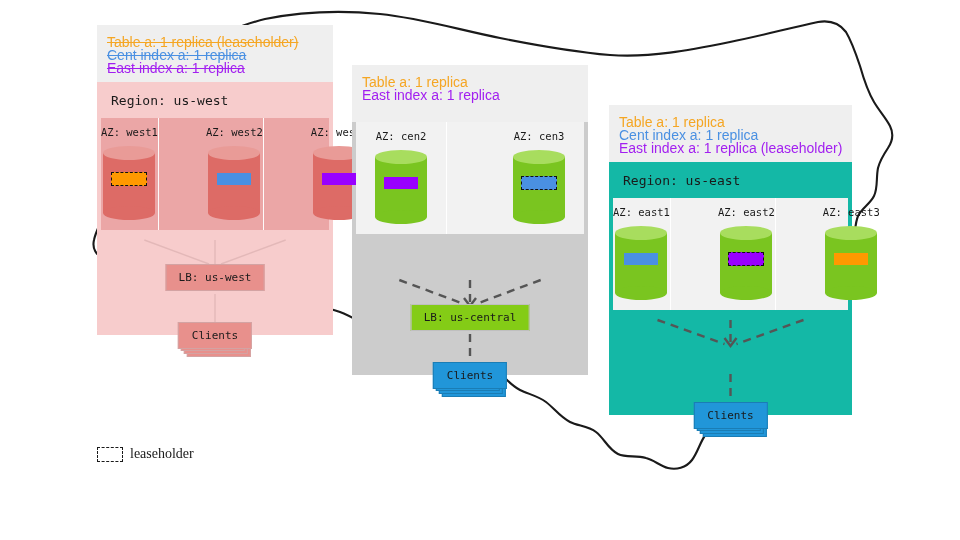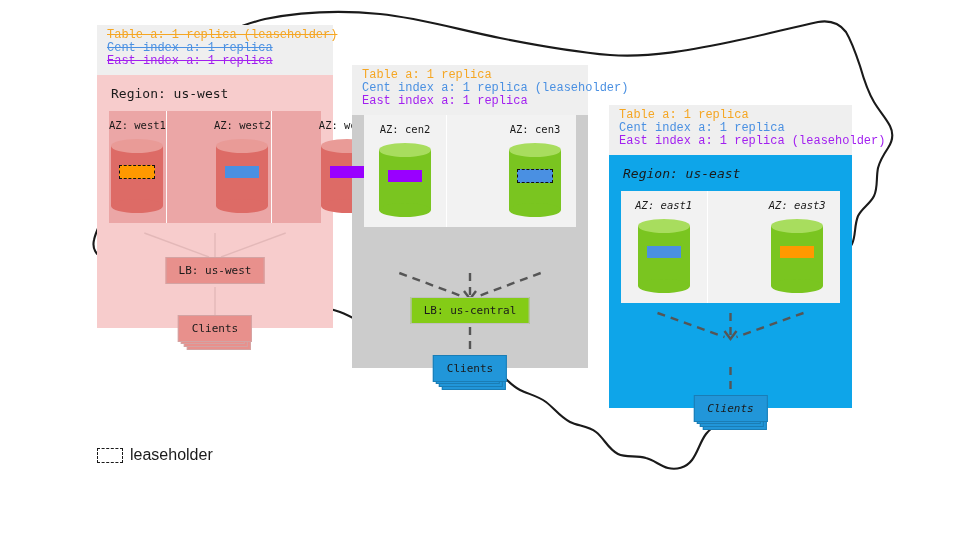--- a/index.html
+++ b/index.html
@@ -6,35 +6,35 @@
   body{
     width:960px;height:540px;position:relative;overflow:hidden;
     background:#ffffff;
     font-family:"DejaVu Sans Mono","Liberation Mono",monospace;
   }
   #map-layer{position:absolute;left:0;top:0;width:960px;height:540px;}
 
   
   .region-panel{position:absolute;}
   .panel-header{
-    padding:4px 10px 6px 10px;
-    font-size:12px;line-height:13px;
-    font-family:Liberation Mono, monospace;
+    padding:11px 10px 6px 10px;
+    font-size:14px;line-height:13px;
+    font-family:Liberation Sans, sans-serif;
     white-space:nowrap;
   }
   .panel-body{padding:0;position:relative;}
   .region-title{
     font-size:13px;color:#1a1a1a;padding:11px 0 10px 14px;
     font-family:"DejaVu Sans Mono","Liberation Mono",monospace;
   }
   .legend-line{display:block;}
   .legend-line.struck{text-decoration:line-through;}
 
   
-  .az-strip{display:flex;margin:0 12px;}
+  .az-strip{display:flex;margin:0 4px;}
   .az-box{
     flex:1;display:flex;flex-direction:column;align-items:center;
     padding:8px 0 10px 0;position:relative;
   }
   .az-box + .az-box{border-left:1px solid rgba(255,255,255,.95);padding-left:47px;}
   .az-label{font-size:10.5px;color:#1a1a1a;margin-bottom:8px;white-space:nowrap;}
 
   
   .cyl{position:relative;width:52px;height:74px;}
   .cyl .body{position:absolute;left:0;top:7px;width:52px;height:60px;}
@@ -61,22 +61,22 @@
   .clients-sh{position:absolute;z-index:1;}
 
   
   #lease-legend{
     position:absolute;left:97px;top:446px;display:flex;align-items:center;gap:7px;
   }
   #lease-legend .swatch{
     width:24px;height:13px;border:1.6px dashed #1a1a1a;background:transparent;
   }
   #lease-legend .lbl{
-    font-size:16px;color:#1a1a1a;
-    font-family:Liberation Sans, sans-serif;
+    font-size:14px;color:#1a1a1a;
+    font-family:Liberation Serif, serif;
   }
 </style>
 </head>
 <body>
 
 <svg id="map-layer" viewBox="0 0 960 540" xmlns="http://www.w3.org/2000/svg">
   <path fill="none" stroke="#1a1a1a" stroke-width="2.1" stroke-linejoin="round" stroke-linecap="round" d="M144,44 C150,36 158,33 165,36 C172,39 176,44 182,42
        C190,39 198,33 206,30 C214,27 219,33 226,31
        C240,27 252,22 265,19 C300,12 340,10 380,14
        C420,18 460,30 500,38 C540,46 575,52 610,55
@@ -155,21 +155,20 @@
           <div class="clients-sh" style="background: rgb(232, 144, 140); border: 1px solid rgb(211, 163, 163); left: 9px; top: 9px; width: 62px; height: 24px;"></div>
           <div class="clients-sh" style="background: rgb(232, 144, 140); border: 1px solid rgb(211, 163, 163); left: 6px; top: 6px; width: 62px; height: 24px;"></div>
           <div class="clients-sh" style="background: rgb(232, 144, 140); border: 1px solid rgb(211, 163, 163); left: 3px; top: 3px; width: 62px; height: 24px;"></div>
           <div class="clients-box" style="background: rgb(232, 144, 140); border: 1px solid rgb(211, 163, 163); color: rgb(26, 26, 26);">Clients</div>
         </div>
       </div>
     </div>
     <div class="region-panel" style="left: 352px; top: 65px; width: 236px; height: 306px;">
       <div class="panel-header" style="background: rgb(239, 239, 239); height: 40px;">
         <span class="legend-line" style="color: rgb(245, 166, 35);">Table a: 1 replica</span>
-        <span class="legend-line" style="color: rgb(74, 144, 226);">Cent index a: 1 replica (leaseholder)</span>
         <span class="legend-line" style="color: rgb(162, 31, 240);">East index a: 1 replica</span>
       </div>
       <div class="panel-body" style="background: rgb(204, 204, 204); height: 253px;">
         <div class="az-strip" style="background: rgb(242, 242, 242);">
           <div class="az-box">
             <div class="az-label">AZ: cen2</div>
             <div class="cyl">
               <div class="body" style="background: rgb(122, 197, 32);"></div>
               <div class="bot" style="background: rgb(122, 197, 32);"></div>
               <div class="top" style="background: rgb(168, 221, 94);"></div>
@@ -201,30 +200,39 @@
           <div class="clients-box" style="background: rgb(33, 150, 217); border: 1px solid rgb(26, 125, 181); color: rgb(26, 26, 26);">Clients</div>
         </div>
       </div>
     </div>
     <div class="region-panel" style="left: 609px; top: 105px; width: 243px; height: 306px;">
       <div class="panel-header" style="background: rgb(239, 239, 239); height: 40px;">
         <span class="legend-line" style="color: rgb(245, 166, 35);">Table a: 1 replica</span>
         <span class="legend-line" style="color: rgb(74, 144, 226);">Cent index a: 1 replica</span>
         <span class="legend-line" style="color: rgb(162, 31, 240);">East index a: 1 replica (leaseholder)</span>
       </div>
-      <div class="panel-body" style="background: #0ea5e9; height: 253px; font-style: italic;">
+      <div class="panel-body" style="background: #14b8a6; height: 253px;">
         <div class="region-title">Region: us-east</div>
         <div class="az-strip" style="background: rgb(242, 242, 242);">
           <div class="az-box">
             <div class="az-label">AZ: east1</div>
             <div class="cyl">
               <div class="body" style="background: rgb(122, 197, 32);"></div>
               <div class="bot" style="background: rgb(122, 197, 32);"></div>
               <div class="top" style="background: rgb(168, 221, 94);"></div>
               <div class="chip" style="background: rgb(74, 144, 226);"></div>
+            </div>
+          </div>
+          <div class="az-box">
+            <div class="az-label">AZ: east2</div>
+            <div class="cyl">
+              <div class="body" style="background: rgb(122, 197, 32);"></div>
+              <div class="bot" style="background: rgb(122, 197, 32);"></div>
+              <div class="top" style="background: rgb(168, 221, 94);"></div>
+              <div class="chip lease" style="background: rgb(153, 0, 255);"></div>
             </div>
           </div>
           <div class="az-box">
             <div class="az-label">AZ: east3</div>
             <div class="cyl">
               <div class="body" style="background: rgb(122, 197, 32);"></div>
               <div class="bot" style="background: rgb(122, 197, 32);"></div>
               <div class="top" style="background: rgb(168, 221, 94);"></div>
               <div class="chip" style="background: rgb(255, 153, 0);"></div>
             </div>

